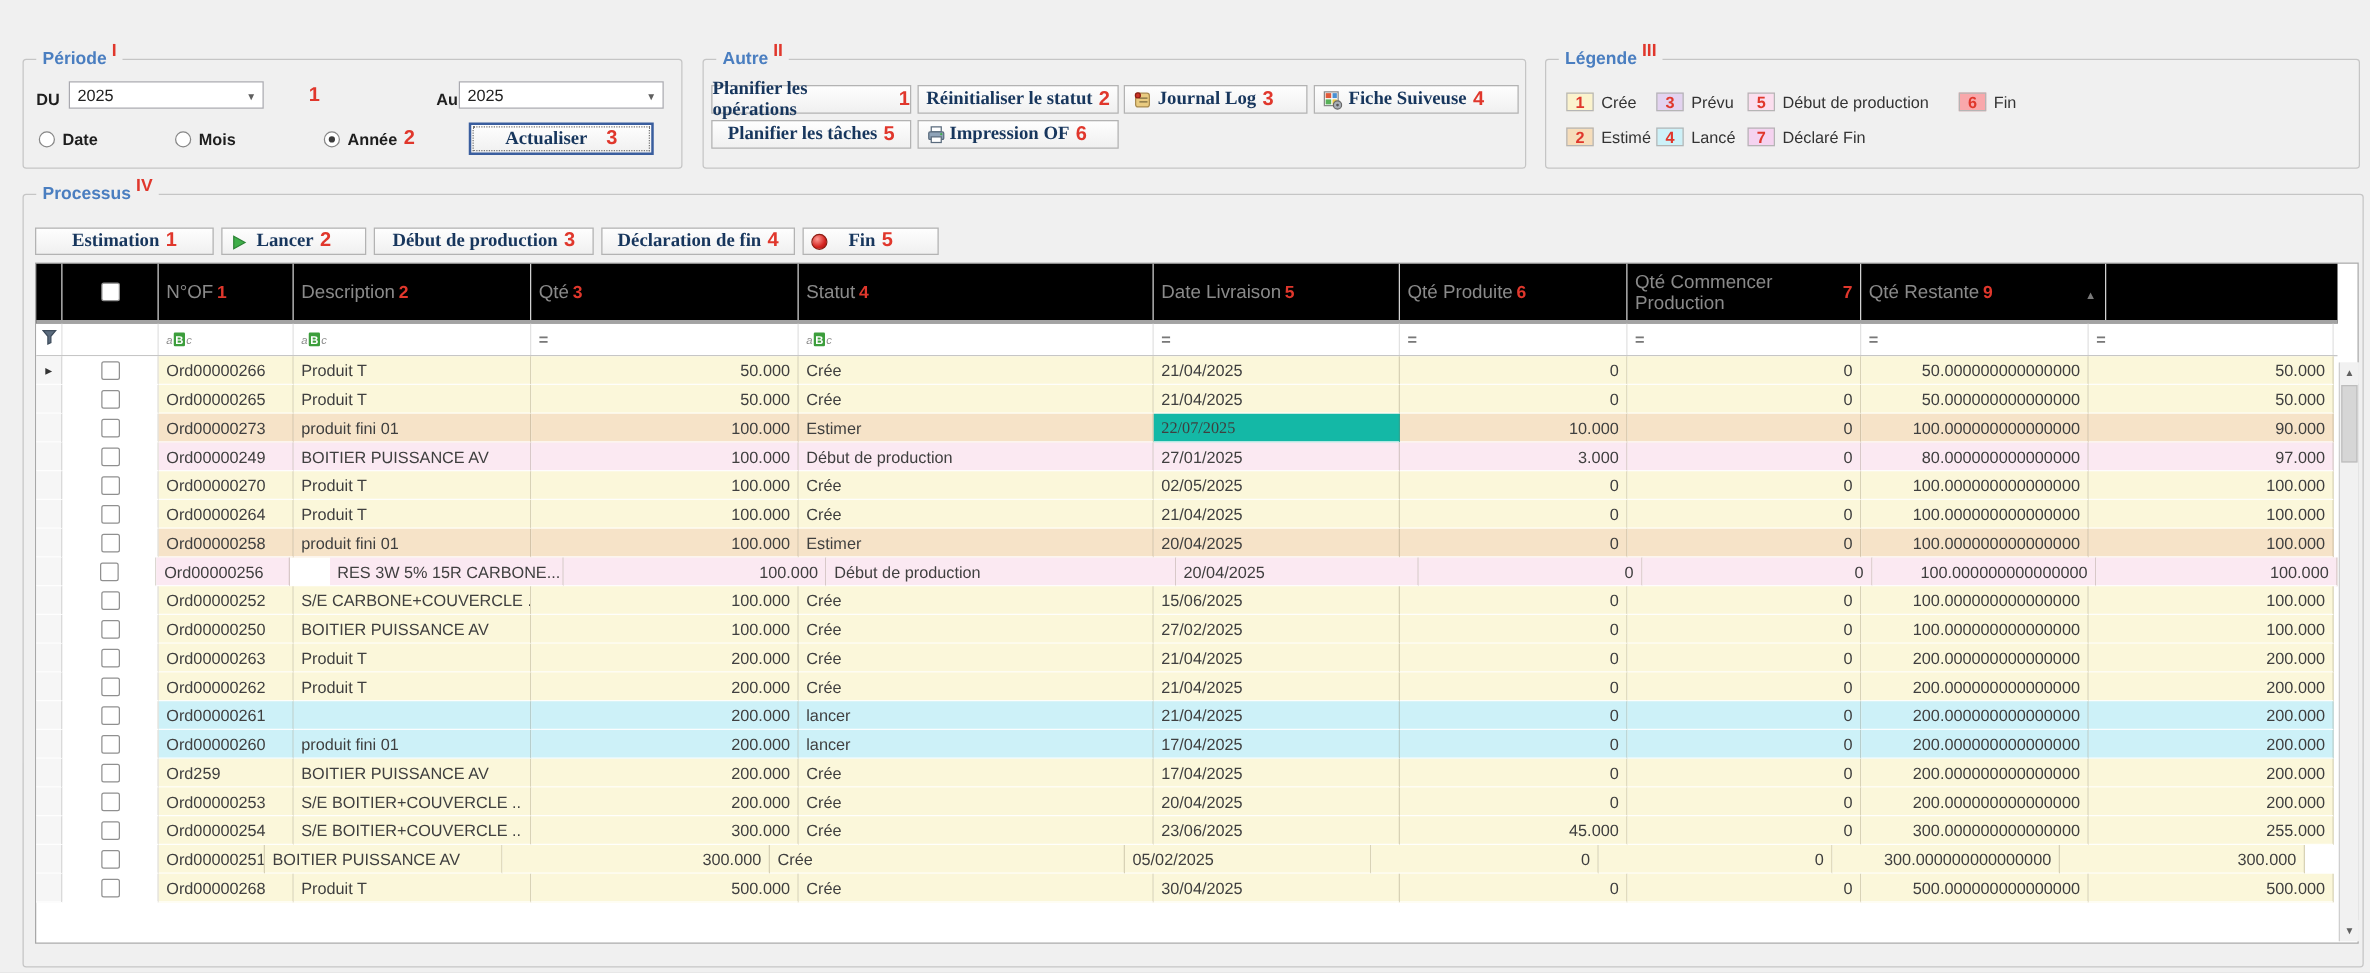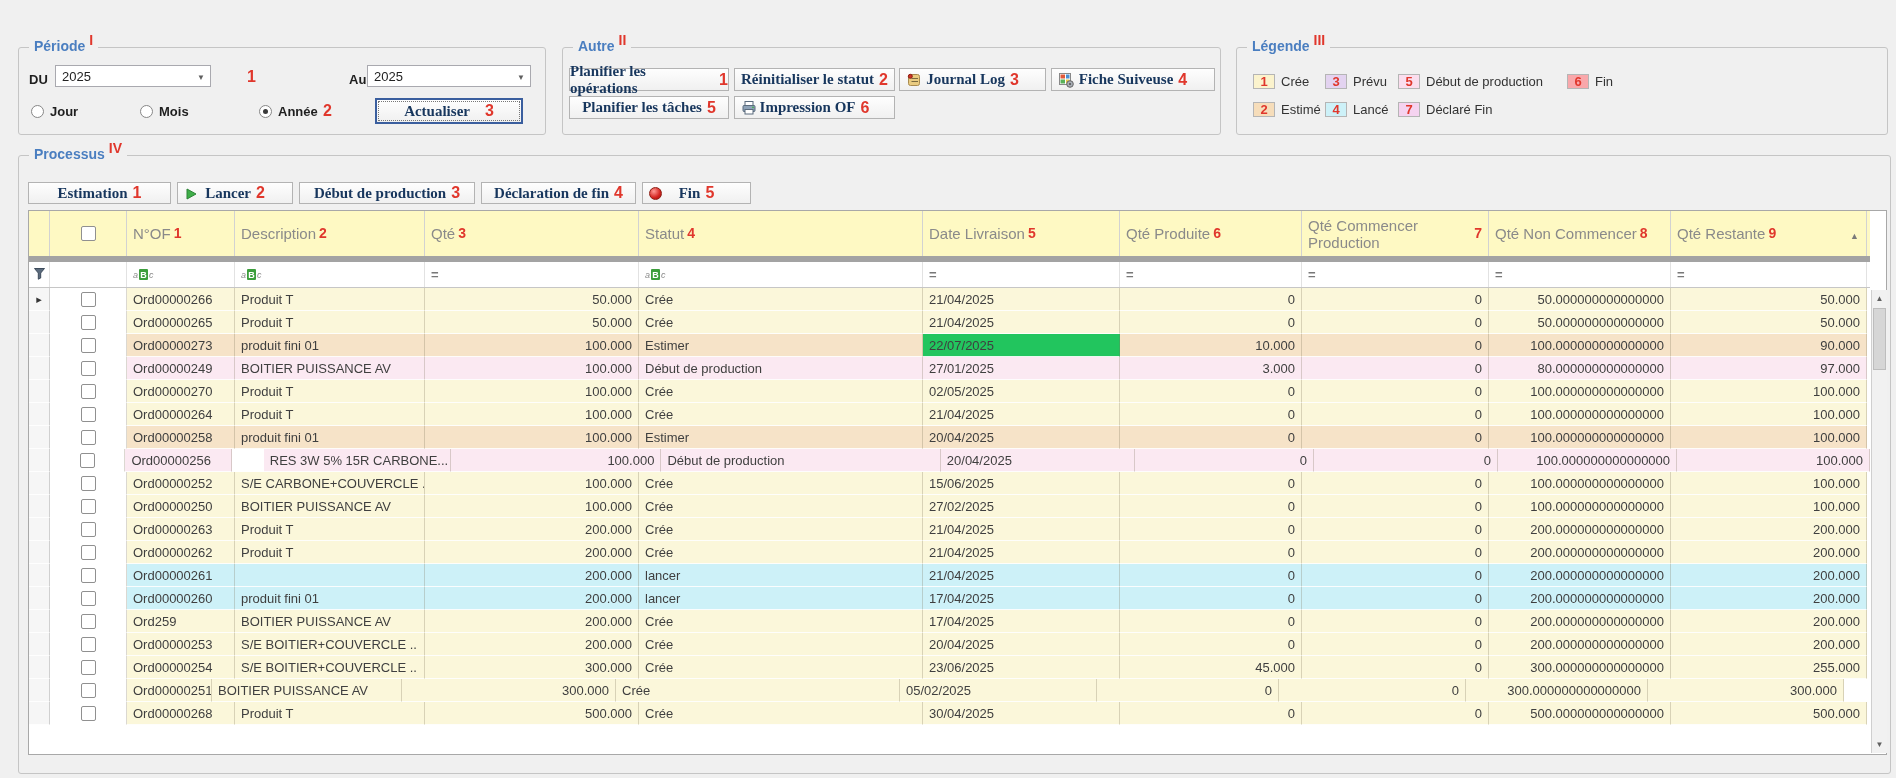--- a/index.html
+++ b/index.html
@@ -34,21 +34,21 @@
   .swatch{width:22px;height:15px;border:1px solid #b5b5b5;display:flex;align-items:center;justify-content:center;
           font-size:13px;font-weight:bold;color:#e0372c;box-sizing:border-box;}
   .llabel{font-size:13px;color:#333;}
   
   .grid{position:absolute;left:9px;top:54px;width:1859px;height:545px;border:1px solid #a8a8a8;
         background:#fff;box-sizing:border-box;}
   .gpanel{position:relative;height:33px;background:#f0f0f0;border-bottom:1px solid #c2c2c2;}
   .gtext{position:absolute;left:12px;top:9px;font-size:13px;color:#9b9b9b;}
   .gannot{position:absolute;left:252px;top:14px;font-size:17px;}
   .searchico{position:absolute;right:10px;top:7px;width:20px;height:20px;cursor:pointer;}
-  .hrow{display:flex;height:45px;background:#fef9c3;border-bottom:6px solid #a3a3a3;width:1841px;}
+  .hrow{display:flex;height:45px;background:#000000;border-bottom:3px solid #a3a3a3;width:1841px;}
   .hcell{border-right:1px solid #d2d2d2;color:#8a8a8a;font-size:15px;display:flex;align-items:center;
          padding:2px 6px;box-sizing:border-box;line-height:17px;position:relative;}
   .hcell .hnum{color:#e0372c;font-size:14px;font-weight:bold;margin-left:3px;}
   .sortarrow{position:absolute;right:7px;top:17px;font-size:9px;color:#7a7a7a;}
   .frow{display:flex;height:25px;background:#fff;border-bottom:1px solid #c6c6c6;width:1841px;}
   .fcell{border-right:1px solid #e2e2e2;display:flex;align-items:center;padding-left:6px;box-sizing:border-box;}
   .abc{display:flex;align-items:center;gap:1px;font-size:9px;color:#8a8a8a;}
   .abc b{background:#3c9e3c;color:#fff;width:9px;height:11px;font-size:9px;display:flex;align-items:center;
          justify-content:center;border-radius:1px;font-weight:bold;}
   .eq{color:#787878;font-size:13px;font-weight:bold;}
@@ -84,21 +84,21 @@
     </div>
     <div class="rnum" style="position:absolute;left:228px;top:20px;">1</div>
     <div class="lbl" style="left:330px;top:24px;">Au</div>
     <div class="combo" style="left:348px;top:17px;width:164px;">
       <span>2025</span>
       <span class="arr">▼</span>
     </div>
     <div>
         <div class="radio" style="left: 12px; top: 56px;">
           <span class="rdot"></span>
-          <span>Jour</span>
+          <span>Date</span>
         </div>
         <div class="radio" style="left: 121px; top: 56px;">
           <span class="rdot"></span>
           <span>Mois</span>
         </div>
         <div class="radio sel" style="left: 240px; top: 56px;">
           <span class="rdot"></span>
           <span>Année</span>
         </div>
       </div>
@@ -256,24 +256,20 @@
             <span class="hnum">5</span>
           </div>
           <div class="hcell" style="width: 182px;">
             <span>Qté Produite</span>
             <span class="hnum">6</span>
           </div>
           <div class="hcell" style="width: 187px;">
             <span>Qté Commencer Production</span>
             <span class="hnum">7</span>
           </div>
-          <div class="hcell" style="width: 182px;">
-            <span>Qté Non Commencer</span>
-            <span class="hnum">8</span>
-          </div>
           <div class="hcell" style="width: 196px;">
             <span>Qté Restante</span>
             <span class="hnum">9</span>
             <span class="sortarrow">▲</span>
           </div>
         </div>
       <div class="frow">
           <div class="fcell" style="width: 21px; justify-content: center; padding-left: 0px;">
             <span><svg width="13" height="13" viewBox="0 0 13 13">
                 <path d="M1.5 1.5 h10 l-3.8 4.5 v5 l-2.4 1.2 v-6.2 z" fill="#5b6b7d" stroke="#3e4c5c"></path>
@@ -355,21 +351,21 @@
           </div>
           <div class="drow">
             <div class="dcell ind" style="width: 21px;"></div>
             <div class="dcell cbcell" style="width: 77px;">
               <span class="cb"></span>
             </div>
             <div class="dcell" style="width: 108px; background: rgb(246, 227, 200);">Ord00000273</div>
             <div class="dcell" style="width: 190px; background: rgb(246, 227, 200);">produit fini 01</div>
             <div class="dcell numeric" style="width: 214px; background: rgb(246, 227, 200);">100.000</div>
             <div class="dcell" style="width: 284px; background: rgb(246, 227, 200);">Estimer</div>
-            <div class="dcell" style="width: 197px; background: #22c55e;">22/07/2025</div>
+            <div class="dcell" style="width: 197px; background: #14b8a6; font-family: Liberation Serif, serif;">22/07/2025</div>
             <div class="dcell numeric" style="width: 182px; background: rgb(246, 227, 200);">10.000</div>
             <div class="dcell numeric" style="width: 187px; background: rgb(246, 227, 200);">0</div>
             <div class="dcell numeric" style="width: 182px; background: rgb(246, 227, 200);">100.000000000000000</div>
             <div class="dcell numeric" style="width: 196px; background: rgb(246, 227, 200);">90.000</div>
           </div>
           <div class="drow">
             <div class="dcell ind" style="width: 21px;"></div>
             <div class="dcell cbcell" style="width: 77px;">
               <span class="cb"></span>
             </div>

